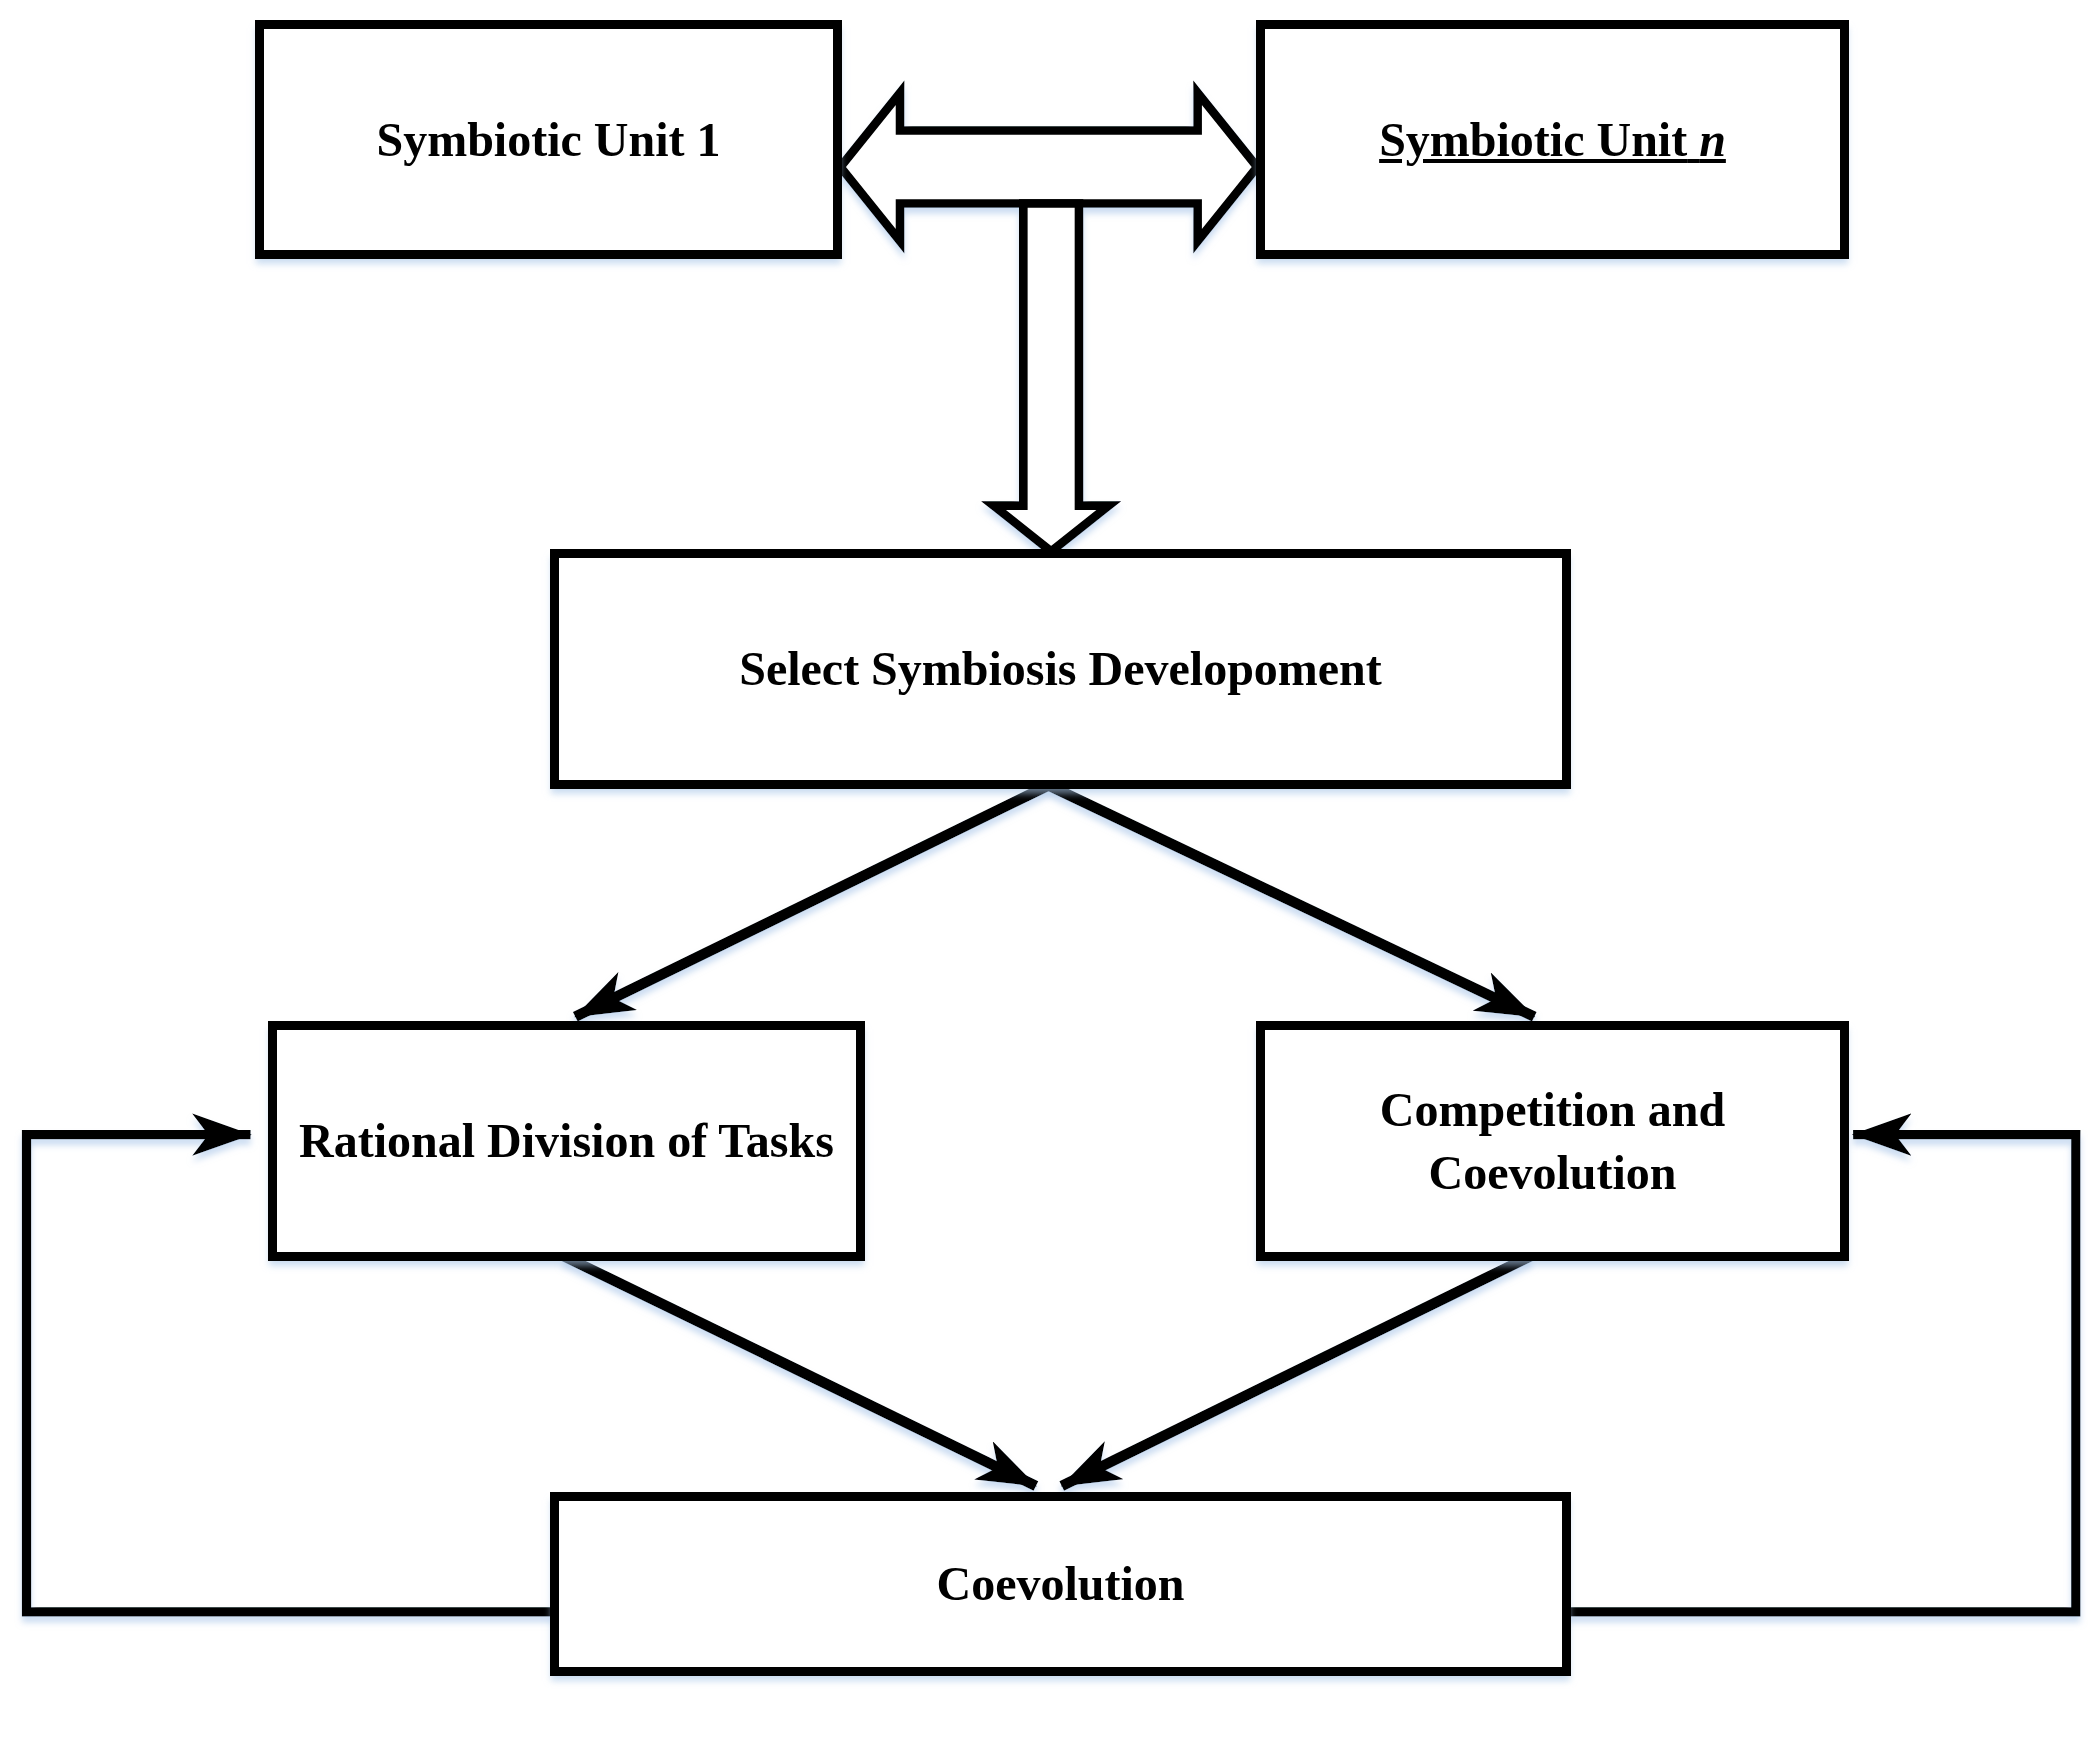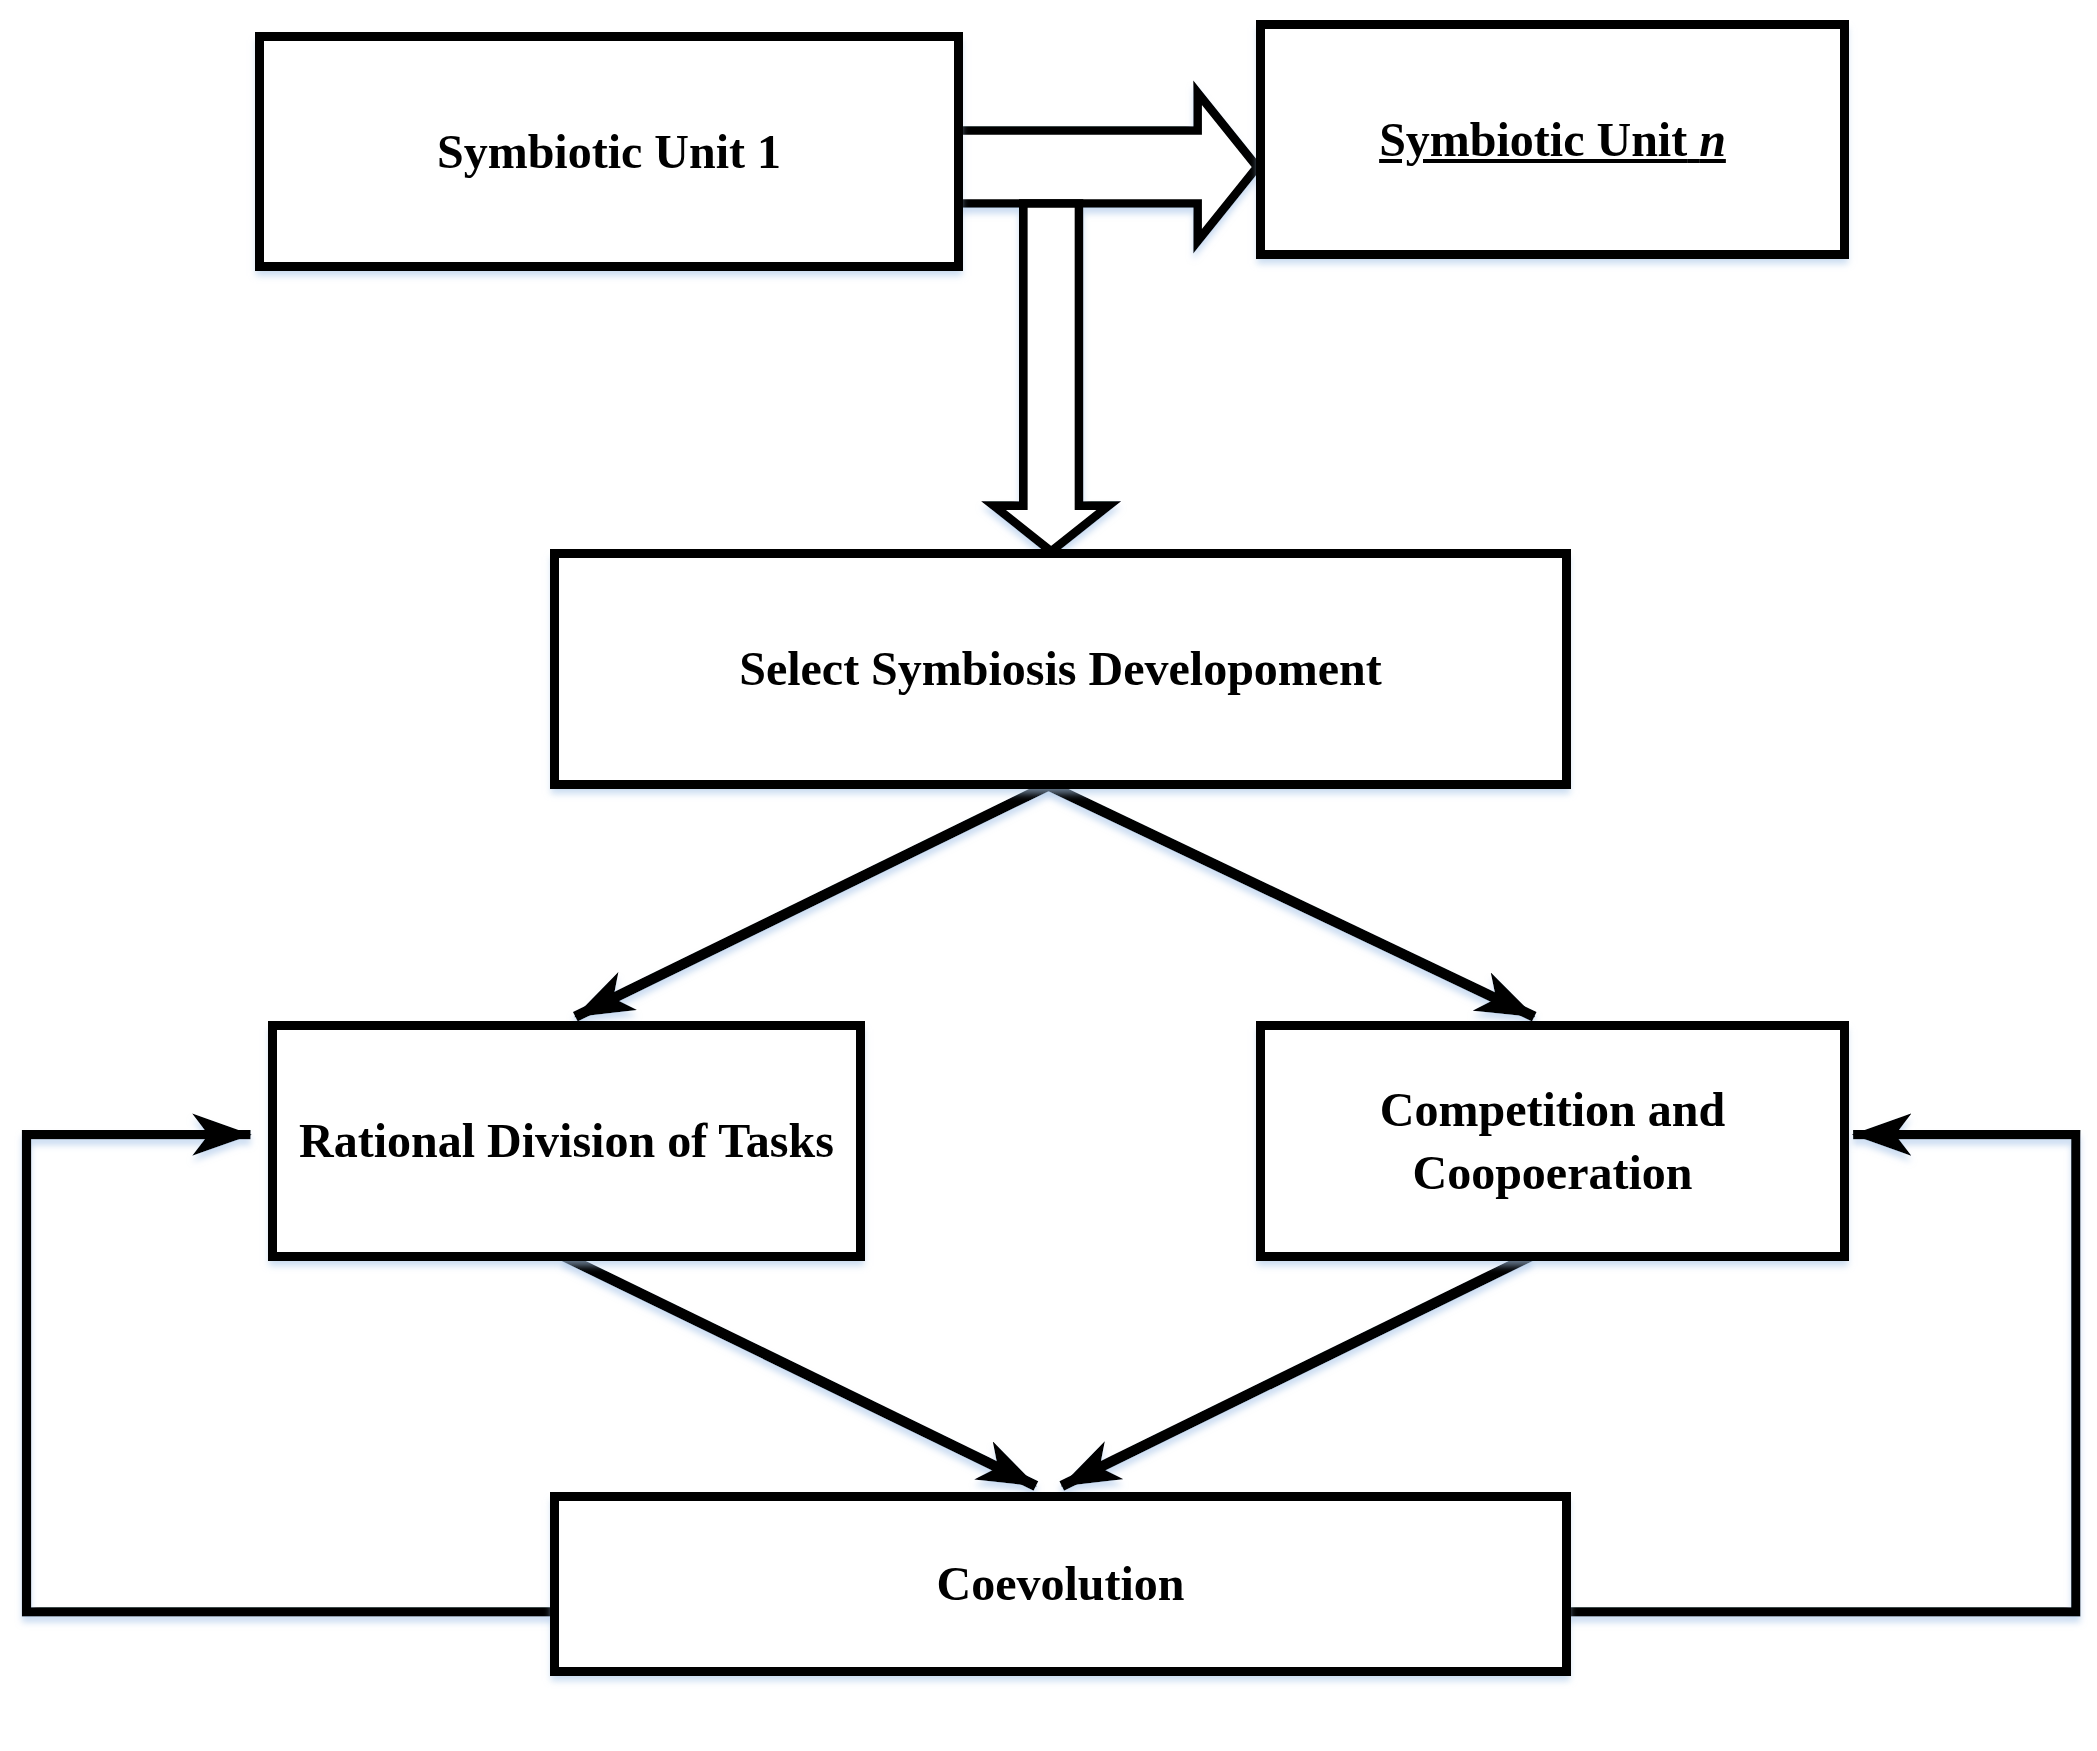--- a/index.html
+++ b/index.html
@@ -25,21 +25,21 @@
     display: flex;
     align-items: center;
     justify-content: center;
     text-align: center;
     font-weight: 700;
     font-size: 48px;
     line-height: 1.32;
     box-shadow: 0 6.6px 6.6px -1.3px rgba(169,198,232,0.60);
   }
   .node .lbl { display: inline-block; padding: 0 16px; }
-  .n-su1        { left: 255px;  top: 32px;   width: 708px;  height: 239px; }
+  .n-su1        { left: 255px;  top: 20px;   width: 587px;  height: 239px; }
   .n-sun        { left: 1256px; top: 20px;   width: 593px;  height: 239px; text-decoration: underline; }
   .n-select     { left: 550px;  top: 549px;  width: 1021px; height: 240px; justify-content: center; }
   .n-rational   { left: 268px;  top: 1021px; width: 597px;  height: 240px; }
   .n-compet     { left: 1256px; top: 1021px; width: 593px;  height: 240px; }
   .n-coevo      { left: 550px;  top: 1492px; width: 1021px; height: 184px; }
   .italic-n { font-style: italic; }
 </style>
 </head>
 <body>
 
@@ -85,21 +85,21 @@
 
   <div class="node n-select">
     <span class="lbl">Select Symbiosis Developoment</span>
   </div>
 
   <div class="node n-rational">
     <span class="lbl">Rational Division of Tasks</span>
   </div>
 
   <div class="node n-compet">
-    <span class="lbl">Competition and Coopoeration</span>
+    <span class="lbl">Competition and Coevolution</span>
   </div>
 
   <div class="node n-coevo">
     <span class="lbl">Coevolution</span>
   </div>
 
 </div>
 
 
 </body></html>

